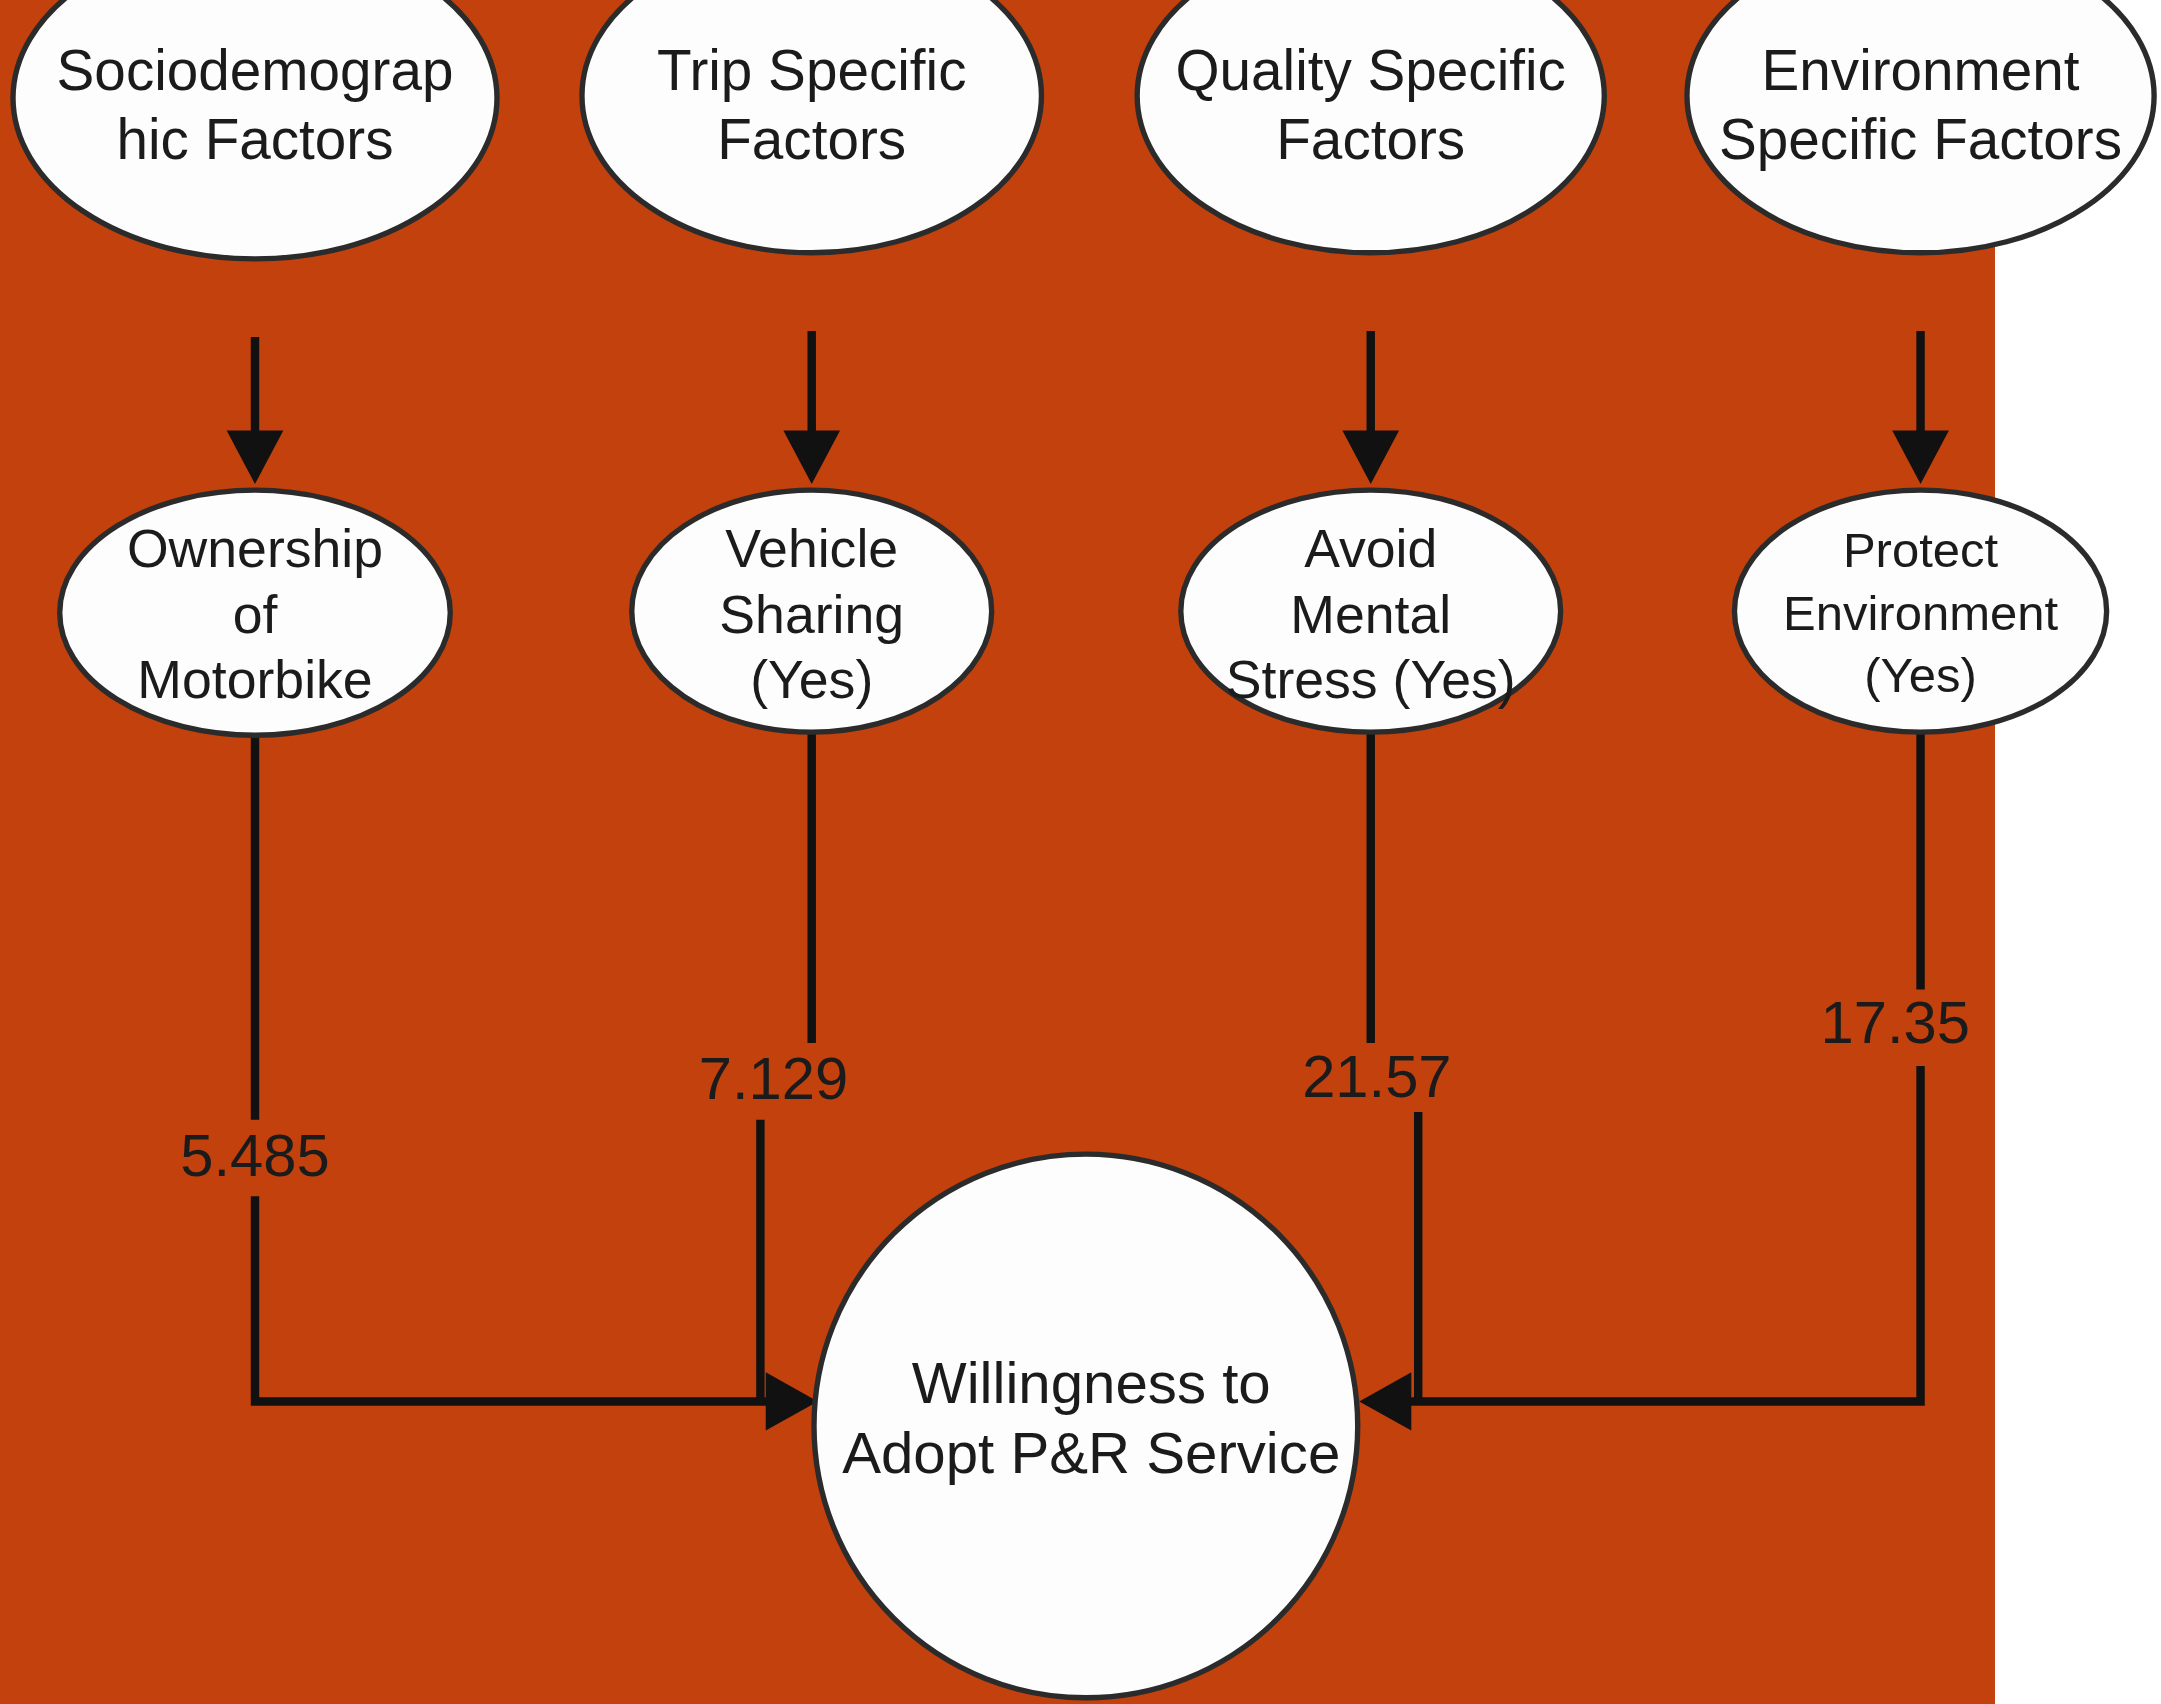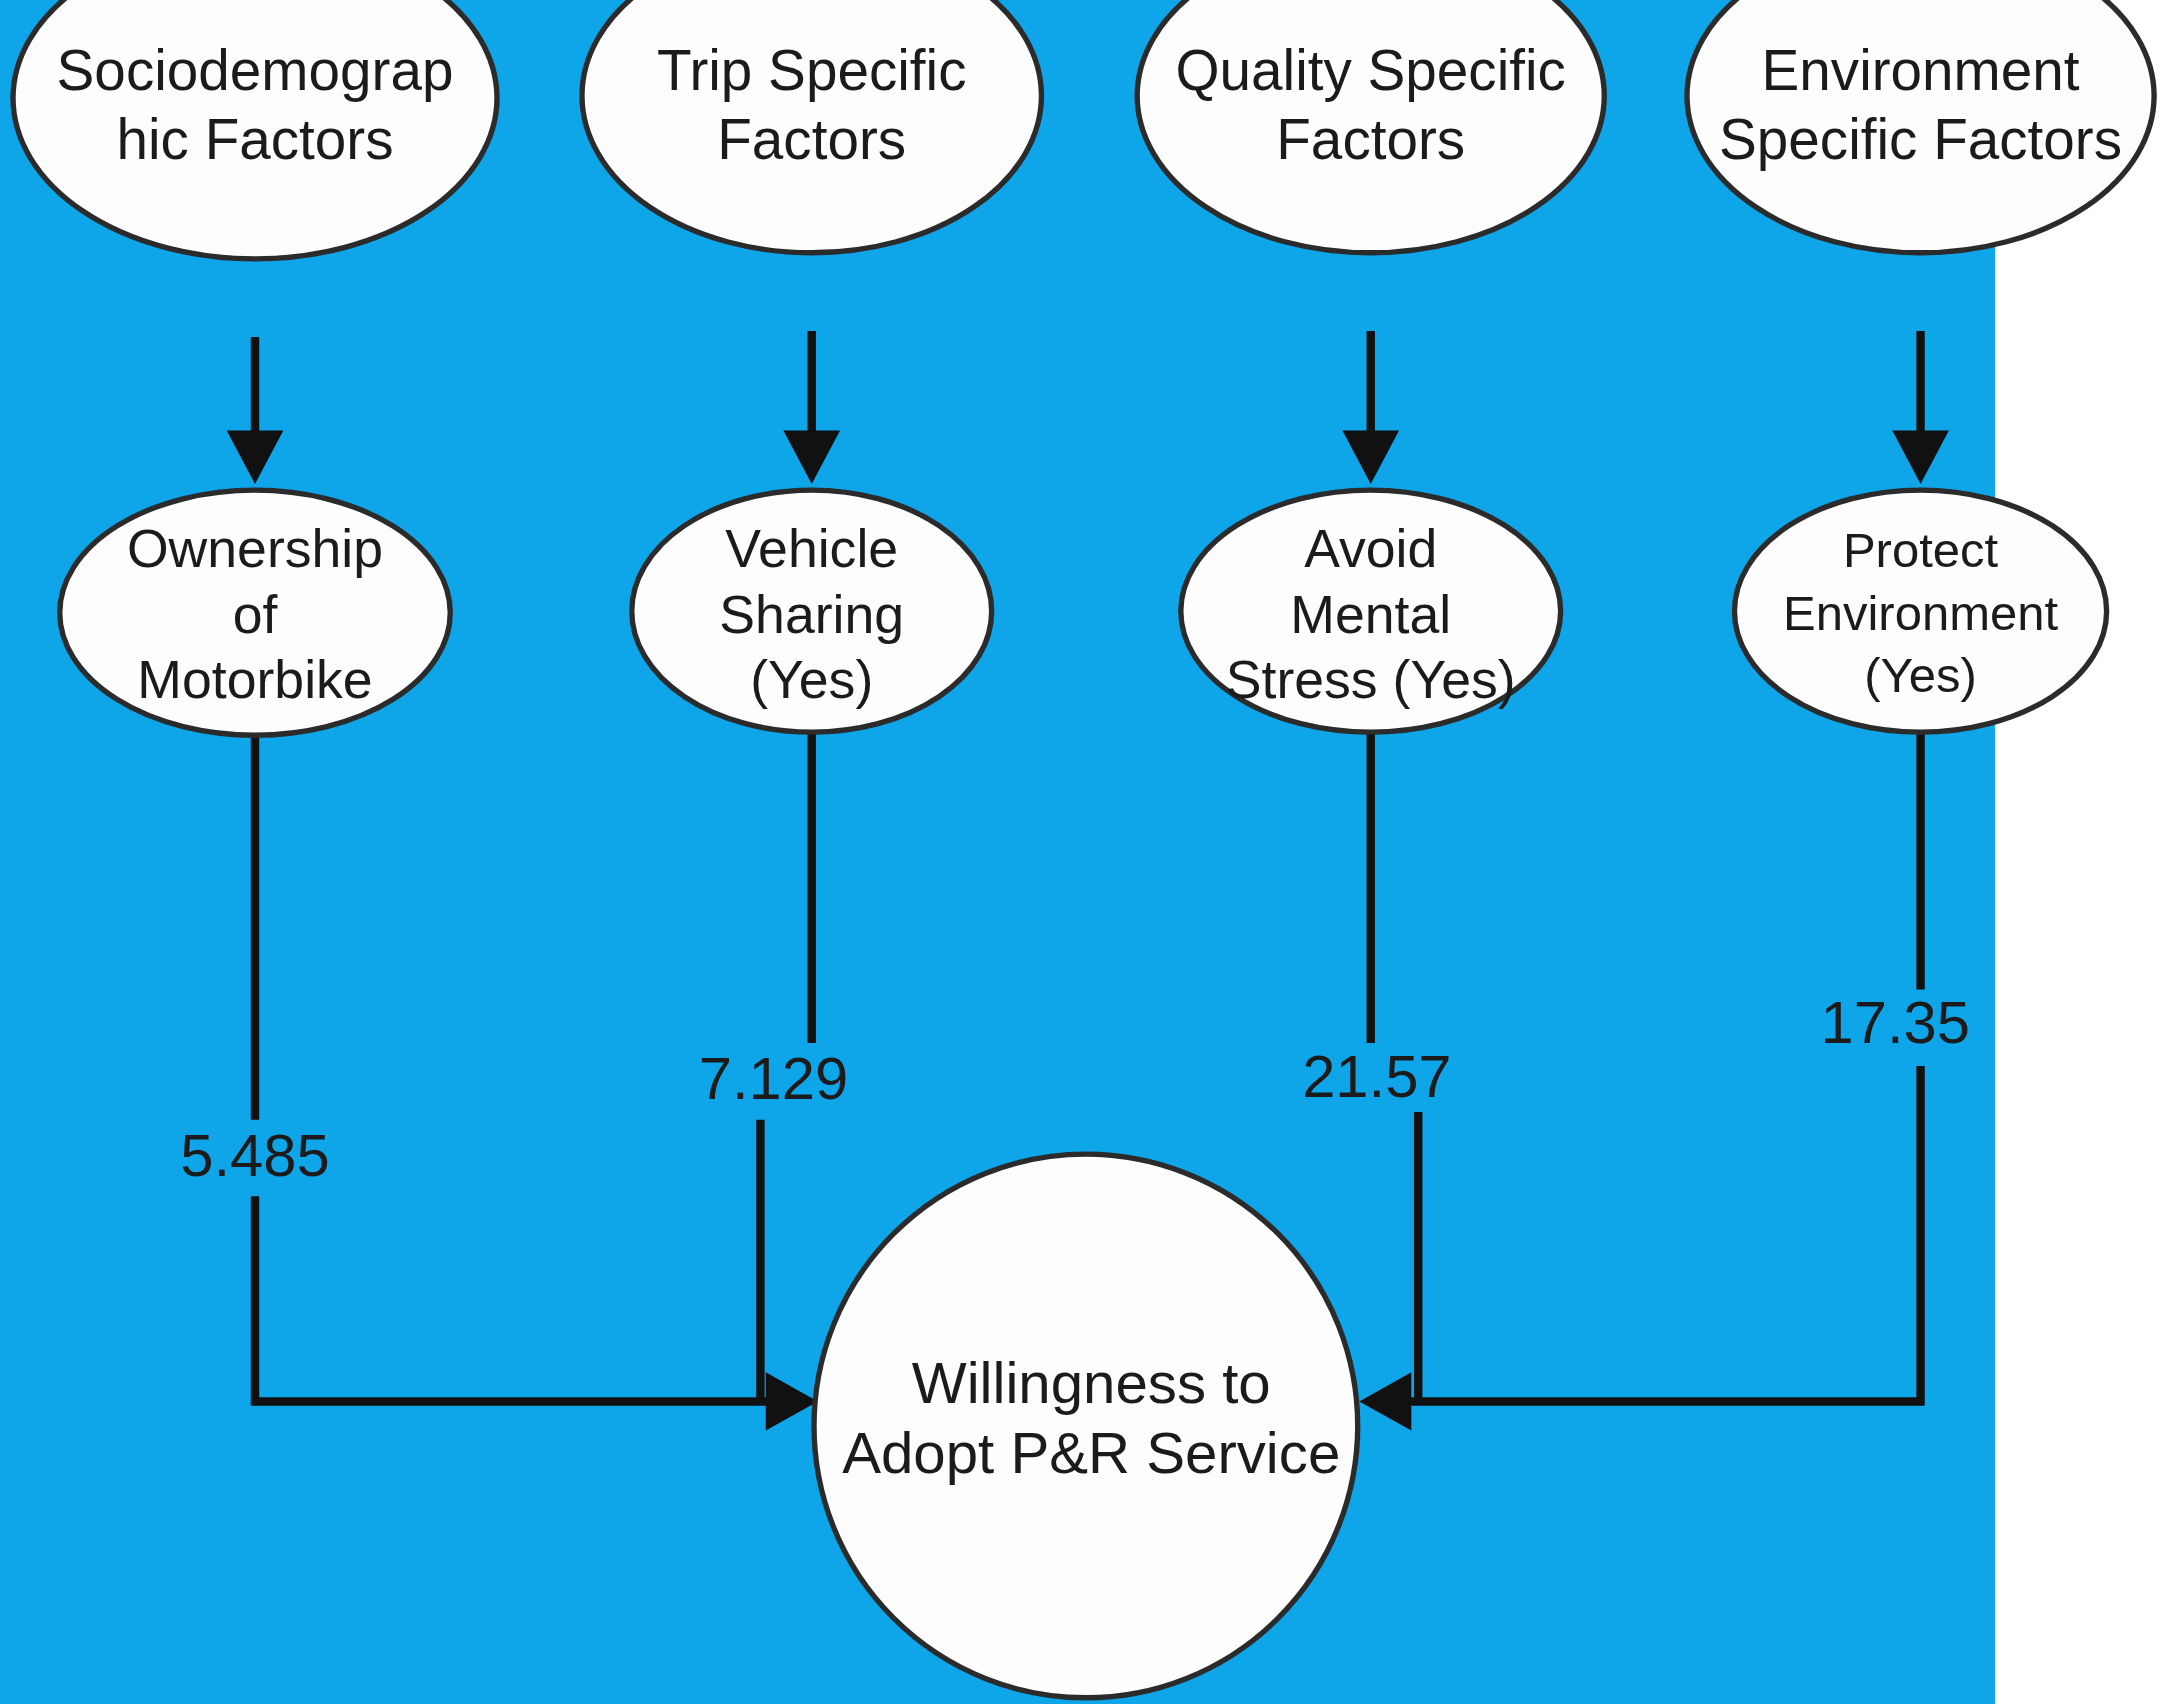--- a/index.html
+++ b/index.html
@@ -1,17 +1,17 @@
 <!DOCTYPE html>
 <html style="font-size:12.3px"><head>
 <meta charset="utf-8">
 <style>
   html,body{margin:0;padding:0;background:#ffffff;}
   body{width:2161px;height:1704px;font-family:"Liberation Sans",sans-serif;color:#1a1a1a;overflow:hidden;}
-  #stage{position:relative;width:1995px;height:1704px;background:#0ea5e9;}
+  #stage{position:relative;width:1995px;height:1704px;background:#c2410c;}
   svg#diagram{position:absolute;left:0;top:0;width:2161px;height:1704px;display:block;}
   .node-text{font-family:"Liberation Sans",sans-serif;fill:#1b1b1b;text-anchor:middle;}
   .edge-label{font-family:"Liberation Sans",sans-serif;fill:#1b1b1b;text-anchor:middle;}
   .shape{fill:#fdfdfe;stroke:#2b2b2b;}
   .link{stroke:#111111;fill:none;}
   .arrowfill{fill:#111111;}
 </style>
 </head>
 <body>
 

